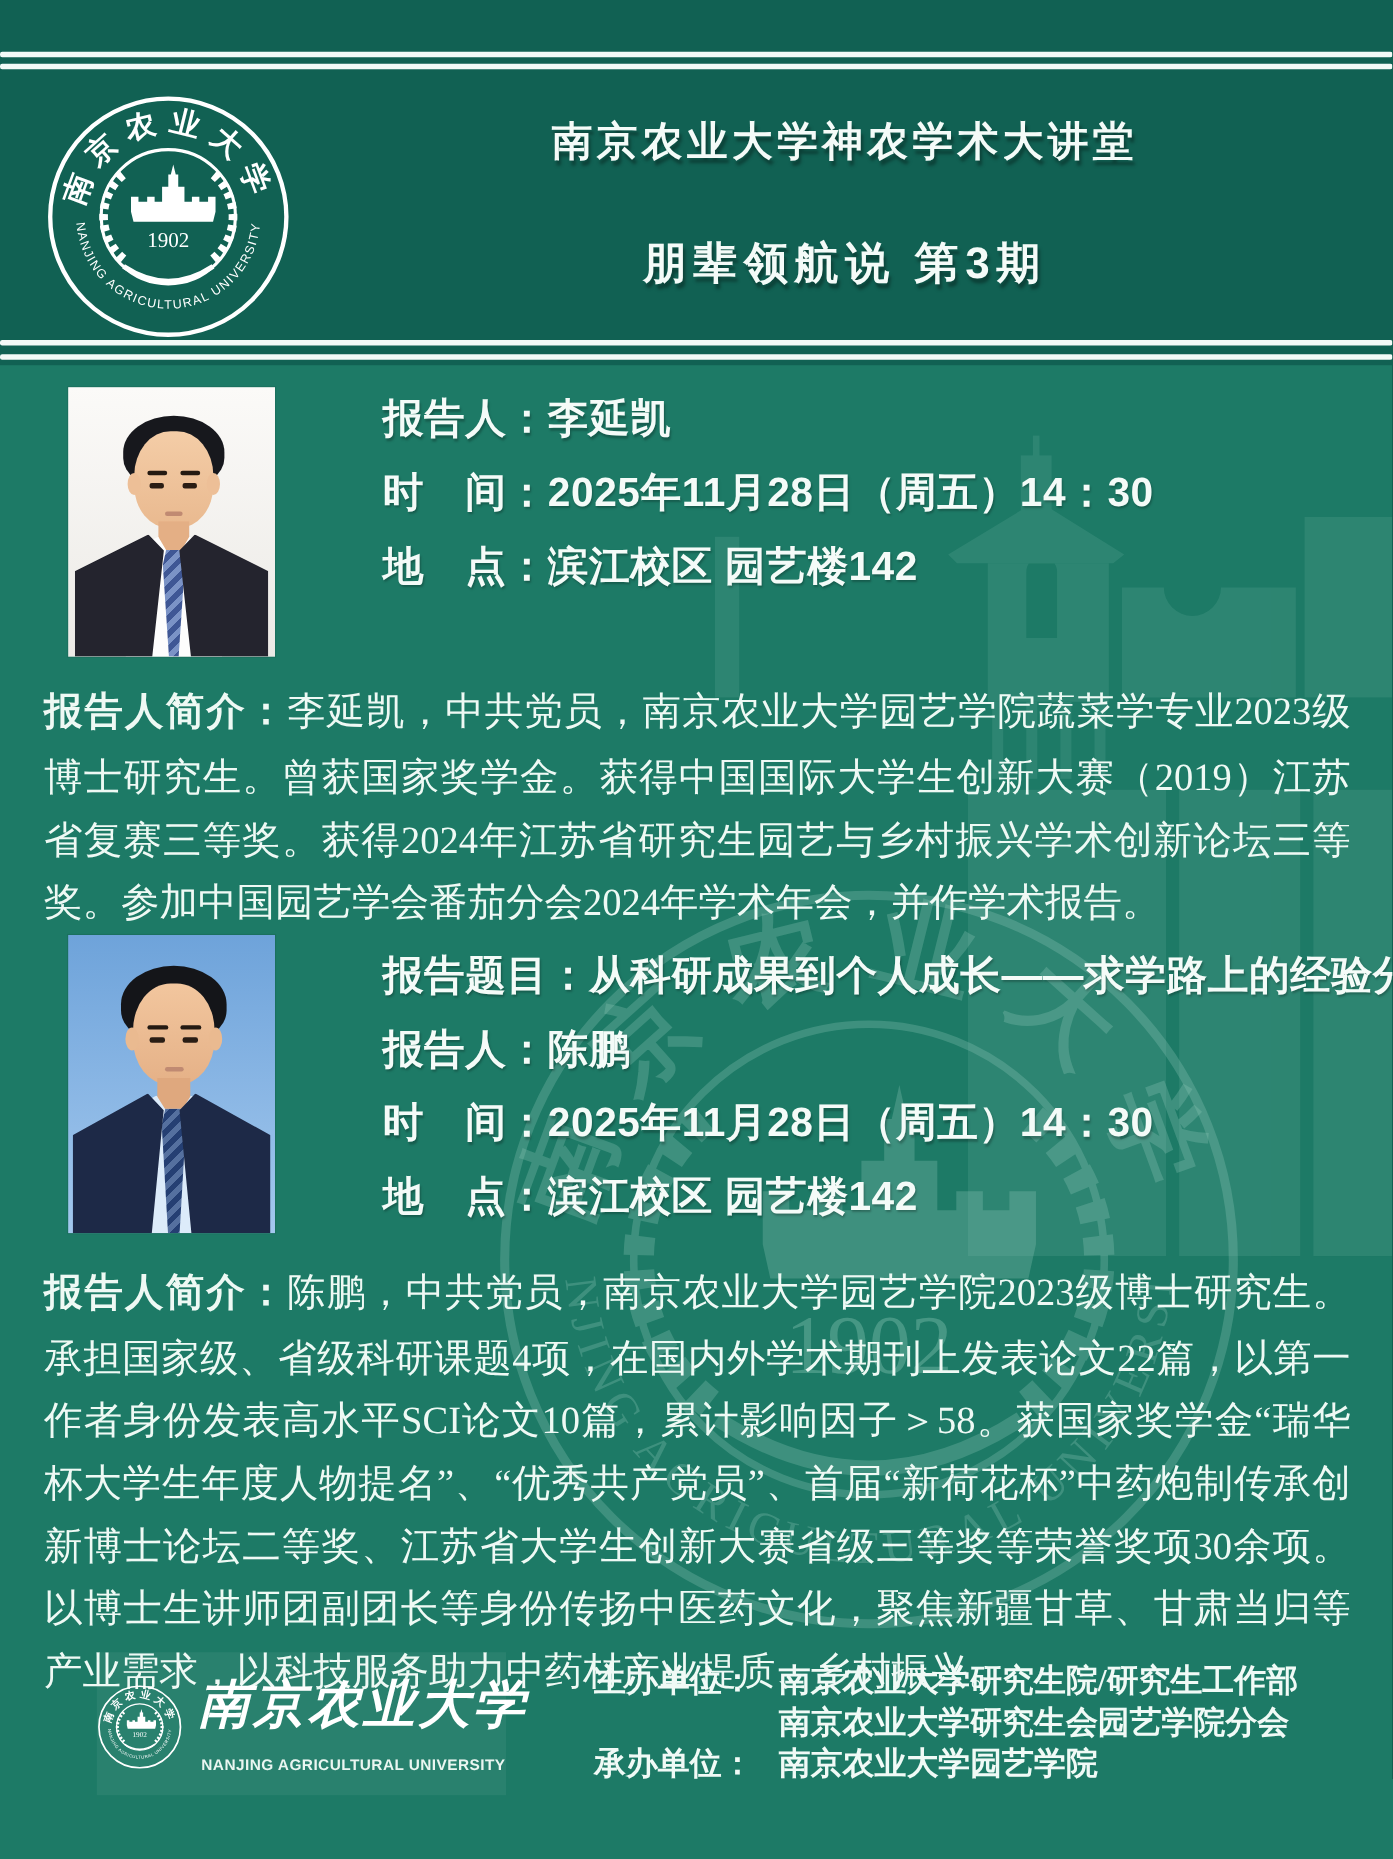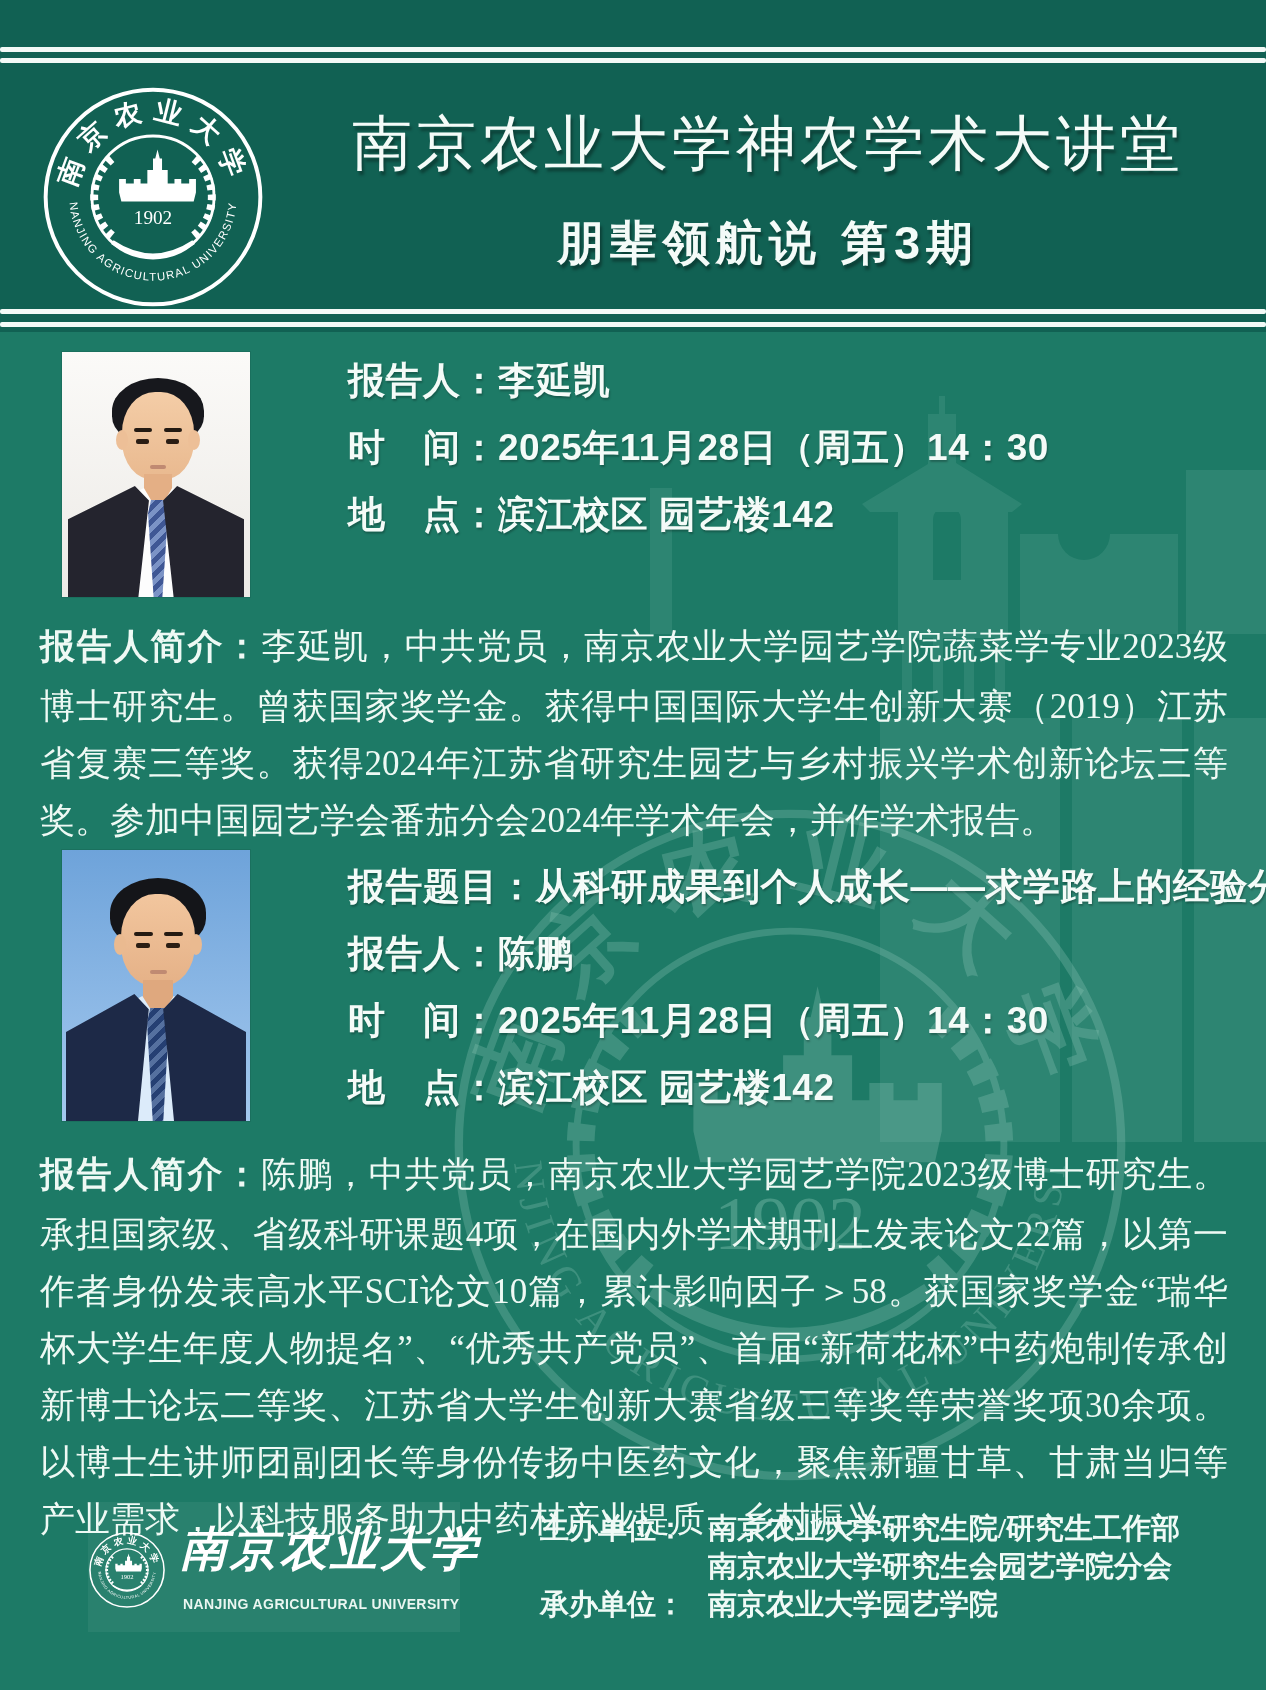--- a/index.html
+++ b/index.html
@@ -21,27 +21,27 @@
   
   .header{position:absolute;left:0;top:0;width:1266px;height:332px;background:var(--header-bg);}
   .rule{position:absolute;left:0;width:1266px;height:5px;background:#f3faf7;border-radius:2px;}
   .rule.r1{top:47px;} .rule.r2{top:58px;}
   .rule.r3{top:309px;} .rule.r4{top:322px;}
   .seal-svg{color:#ffffff;}
   .seal-top{position:absolute;left:40px;top:84px;width:226px;height:226px;}
   .titles{position:absolute;left:318px;top:0;width:900px;text-align:center;}
   .title1{
     margin:0;position:absolute;left:0;top:104px;width:100%;
-    font-size:60px;font-weight:normal;letter-spacing:4px;white-space:nowrap;
+    font-size:37px;font-weight:bold;letter-spacing:4px;white-space:nowrap;
     text-shadow:2px 4px 3px rgba(0,0,0,.35);
     text-align:center;
   }
   .title2{
     margin:0;position:absolute;left:0;top:212px;width:100%;
-    font-size:47px;font-weight:bold;letter-spacing:6px;white-space:nowrap;
+    font-size:40px;font-weight:bold;letter-spacing:6px;white-space:nowrap;
     text-shadow:2px 4px 3px rgba(0,0,0,.35);
   }
   
   .wm{position:absolute;pointer-events:none;}
   .wm-building{left:650px;top:392px;width:616px;height:750px;opacity:.8;}
   .wm-seal{left:445px;top:800px;width:690px;height:690px;opacity:.85;}
   
   .photo{position:absolute;left:62px;overflow:hidden;box-shadow:0 0 0 1px rgba(0,0,0,.08);}
   .photo-1{top:352px;width:188px;height:245px;background:linear-gradient(180deg,#fbfaf8,#eceae6);}
   .photo-2{top:850px;width:188px;height:271px;background:linear-gradient(180deg,#6ea3da,#a3c8ee);}

